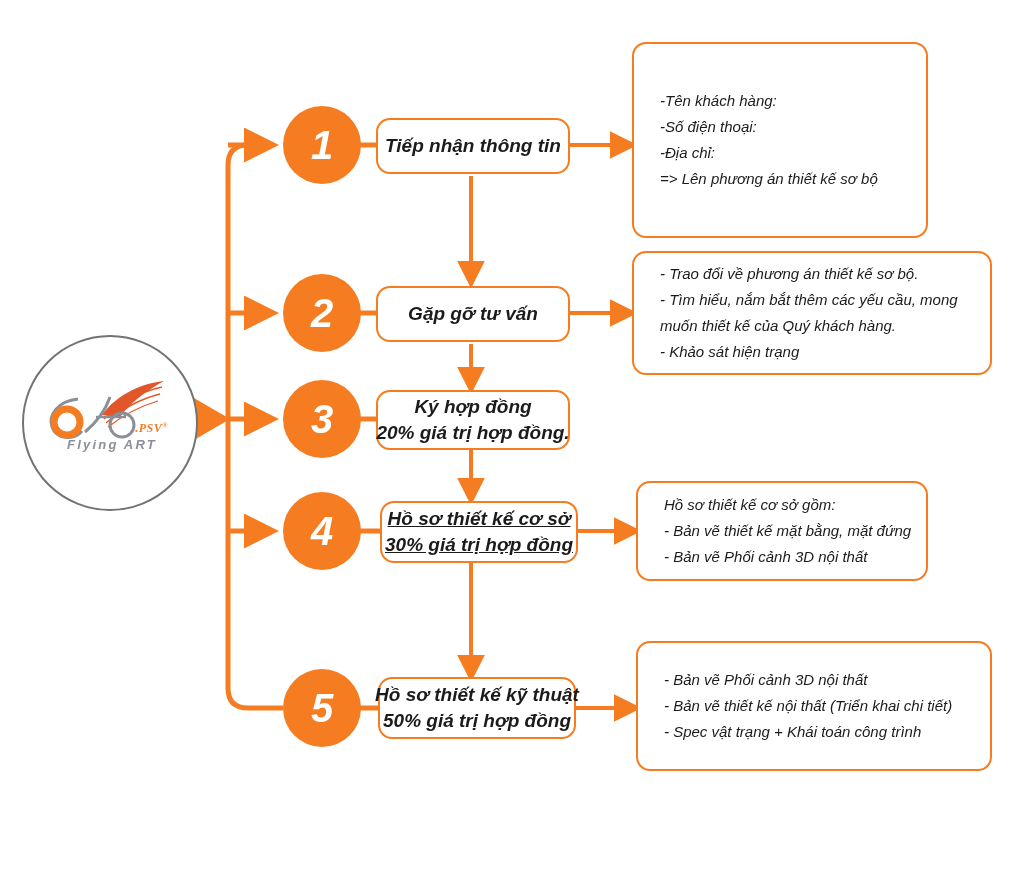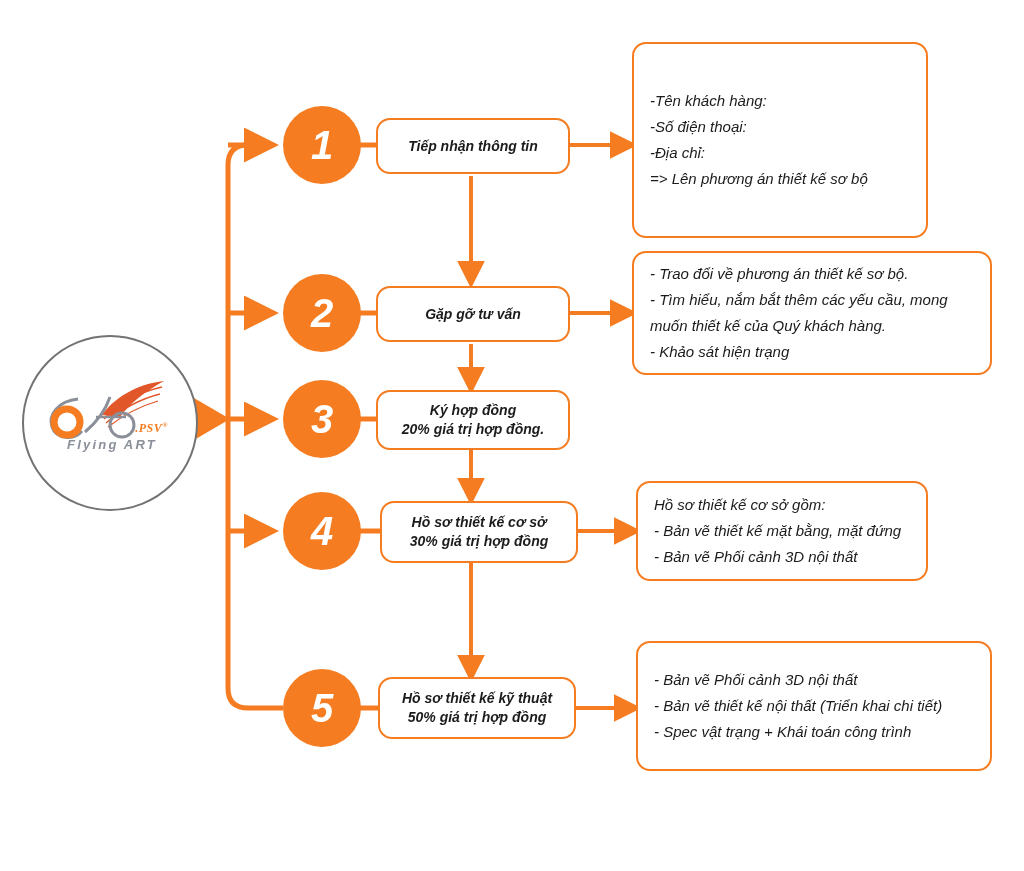--- a/index.html
+++ b/index.html
@@ -108,39 +108,39 @@
     border-radius: 14px;
     background: #ffffff;
     display: flex;
     flex-direction: column;
     align-items: center;
     justify-content: center;
     text-align: center;
     font-family: "Liberation Sans", sans-serif;
     font-style: italic;
     font-weight: bold;
-    font-size: 14px;
+    font-size: 19px;
     color: #1b1b1b;
     line-height: 1.35;
     padding: 4px 10px;
   }
   .step-box .ln { display: block; white-space: nowrap; }
 
   
   .detail-box {
     position: absolute;
     box-sizing: border-box;
     border: 2.5px solid #F57C20;
     border-radius: 14px;
     background: #ffffff;
     font-family: "Liberation Sans", sans-serif;
     font-style: italic;
     font-size: 15px;
     color: #1b1b1b;
-    padding: 10px 16px;
+    padding: 10px 26px;
     display: flex;
     flex-direction: column;
     justify-content: center;
   }
   .detail-box .ln {
     display: block;
     line-height: 1.72;
     white-space: nowrap;
   }
   .detail-box.wrap .ln { white-space: normal; }
@@ -227,21 +227,21 @@
     <span class="ln">- Khảo sát hiện trạng</span>
   </div>
 
   <div class="step-circle" style="left:283px; top:380px;">3</div>
   <div class="step-box" style="left:376px; top:390px; width:194px; height:60px;">
     <span class="ln">Ký hợp đồng</span>
     <span class="ln">20% giá trị hợp đồng.</span>
   </div>
 
   <div class="step-circle" style="left:283px; top:492px;">4</div>
-  <div class="step-box" style="left:380px; top:501px; width:198px; height:62px;">
+  <div class="step-box" style="left:380px; top:501px; width:198px; height:62px;text-decoration:underline;">
     <span class="ln">Hồ sơ thiết kế cơ sở</span>
     <span class="ln">30% giá trị hợp đồng</span>
   </div>
   <div class="detail-box" style="left:636px; top:481px; width:292px; height:100px;">
     <span class="ln">Hồ sơ thiết kế cơ sở gồm:</span>
     <span class="ln">- Bản vẽ thiết kế mặt bằng, mặt đứng</span>
     <span class="ln">- Bản vẽ Phối cảnh 3D nội thất</span>
   </div>
 
   <div class="step-circle" style="left:283px; top:669px;">5</div>

